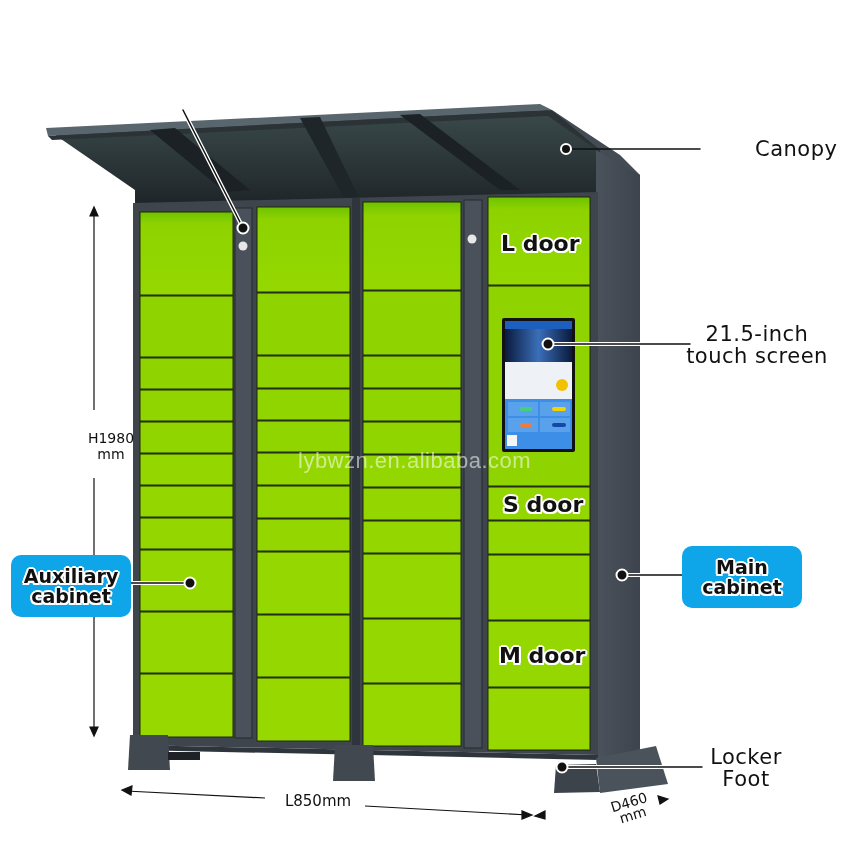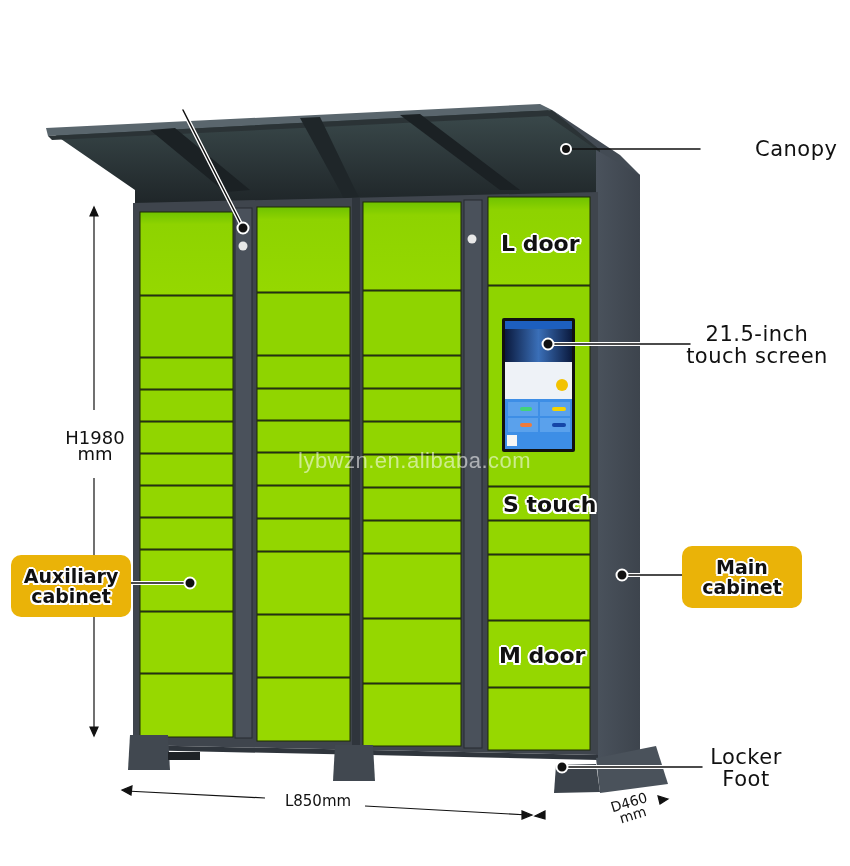--- a/index.html
+++ b/index.html
@@ -2,21 +2,21 @@
 <html><head>
 <meta charset="utf-8">
 <style>
   html,body{margin:0;padding:0;background:#ffffff;}
   body{width:850px;height:866px;position:relative;overflow:hidden;font-family:"DejaVu Sans","Liberation Sans",sans-serif;}
   svg.scene{position:absolute;left:0;top:0;}
   .label{position:absolute;color:#111;font-size:21px;line-height:22px;text-align:center;letter-spacing:0.5px;}
   .label-left{text-align:left;margin-left:42px;}
   .door-label{position:absolute;font-size:22px;font-weight:bold;color:#111;
     text-shadow:-2px 0 #fff,2px 0 #fff,0 -2px #fff,0 2px #fff,-1.5px -1.5px #fff,1.5px 1.5px #fff,-1.5px 1.5px #fff,1.5px -1.5px #fff;}
-  .boxlabel{position:absolute;background:#eab308;border-radius:10px;color:#111;font-weight:bold;font-size:19px;line-height:20px;
+  .boxlabel{position:absolute;background:#0ea5e9;border-radius:10px;color:#111;font-weight:bold;font-size:19px;line-height:20px;
     text-align:center;display:flex;align-items:center;justify-content:center;
     text-shadow:-2px 0 #fff,2px 0 #fff,0 -2px #fff,0 2px #fff,-1.5px -1.5px #fff,1.5px 1.5px #fff,-1.5px 1.5px #fff,1.5px -1.5px #fff;}
   .dim{position:absolute;font-size:15px;color:#111;text-align:center;line-height:14px;}
   .watermark{position:absolute;font-size:22px;color:rgba(255,255,255,0.55);font-family:"Liberation Sans",sans-serif;letter-spacing:0.5px;}
 </style>
 </head>
 <body>
 
 <svg class="scene" width="850" height="866" viewBox="0 0 850 866">
   <defs>
@@ -179,21 +179,21 @@
     <polygon points="122,790 132,786 131,795"></polygon>
     <line x1="365" y1="806" x2="528" y2="815"></line>
     <polygon points="532,815 522,811 522,819"></polygon>
 
     <polygon points="535,816 545,811 545,819"></polygon>
     <polygon points="668,799 658,796 660,804"></polygon>
   </g>
 </svg>
 
 <div class="door-label" style="left:501px;top:231px;">L door</div>
-<div class="door-label" style="left:503px;top:492px;">S touch</div>
+<div class="door-label" style="left:503px;top:492px;">S door</div>
 <div class="door-label" style="left:499px;top:643px;">M door</div>
 
 <div class="watermark" style="left:298px;top:420px;margin-top:28px;">lybwzn.en.alibaba.com</div>
 
 <div class="label" style="left:45px;top:52px;width:220px;">
 </div>
 
 <div class="label label-left" style="left:713px;top:138px;">Canopy</div>
 
 <div class="label" style="left:672px;top:323px;width:170px;">
@@ -213,21 +213,21 @@
     <div>Main</div>
     <div>cabinet</div>
   </div>
 </div>
 
 <div class="label" style="left:694px;top:746px;width:104px;">
   <div>Locker</div>
   <div>Foot</div>
 </div>
 
-<div class="dim" style="left:60px;top:430px;width:70px;font-size:18px;line-height:16px;">
+<div class="dim" style="left:76px;top:430px;width:70px;font-size:14px;line-height:16px;">
   <div>H1980</div>
   <div>mm</div>
 </div>
 
 <div class="dim" style="left:270px;top:794px;width:96px;font-size:15px;text-align:center;">L850mm</div>
 
 <div class="dim" style="left:606px;top:796px;width:50px;font-size:14px;line-height:13px;transform:rotate(-17deg);">
   <div>D460</div>
   <div>mm</div>
 </div>

